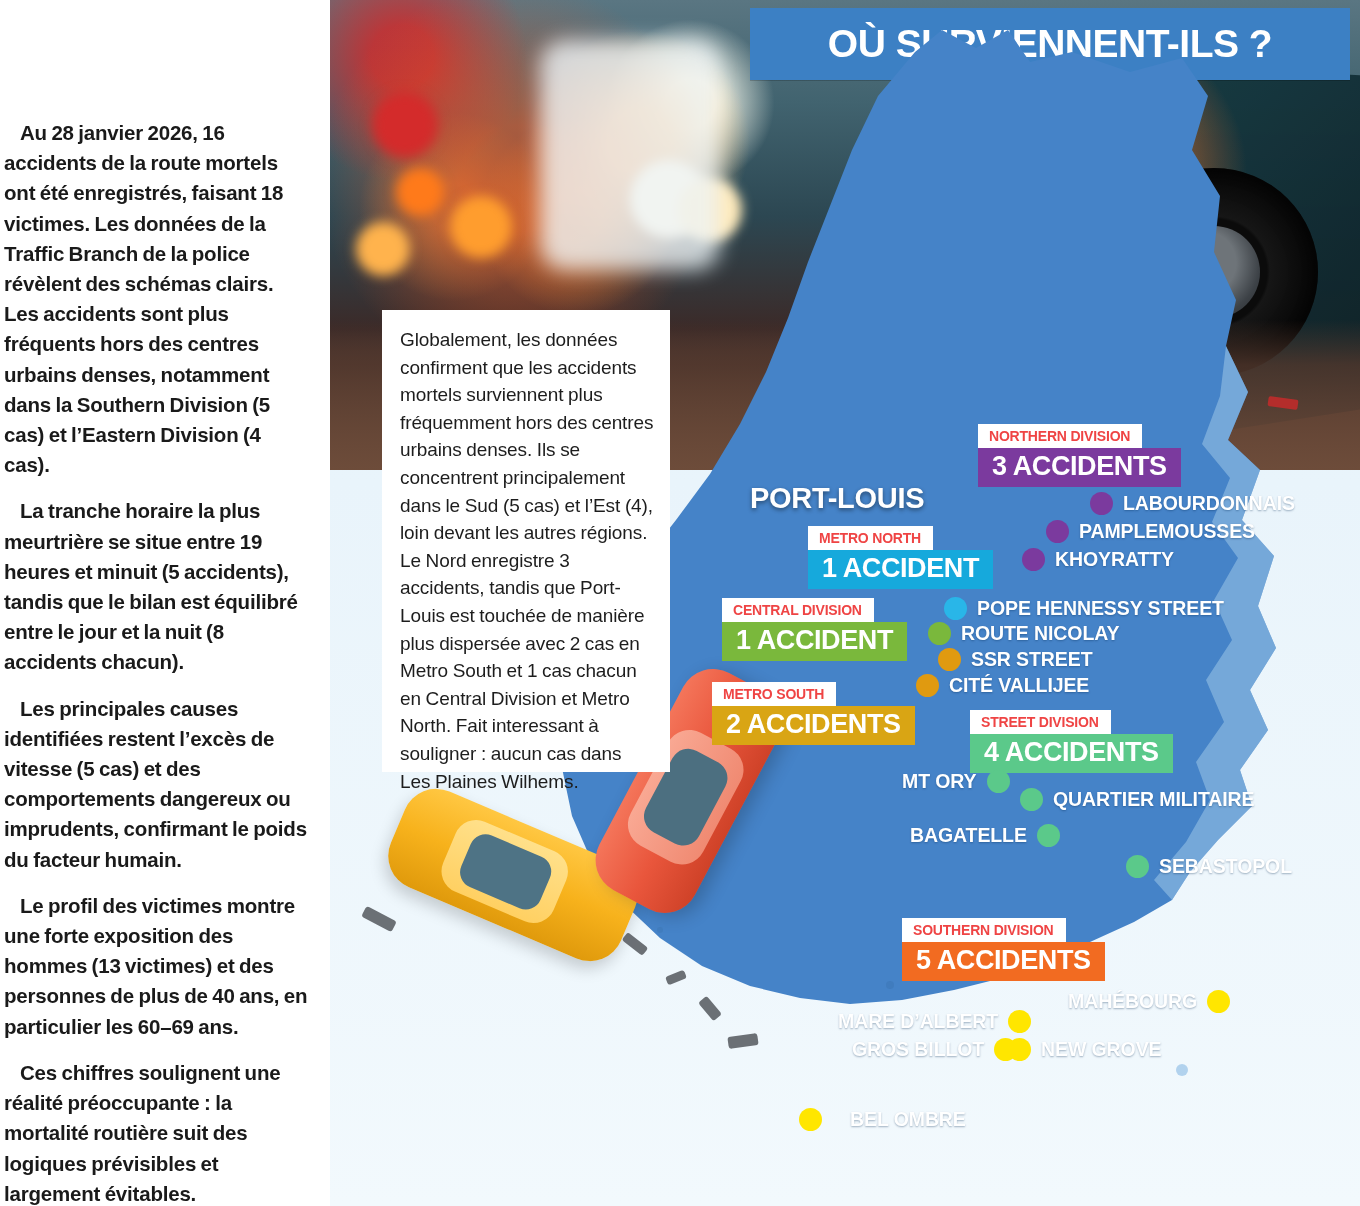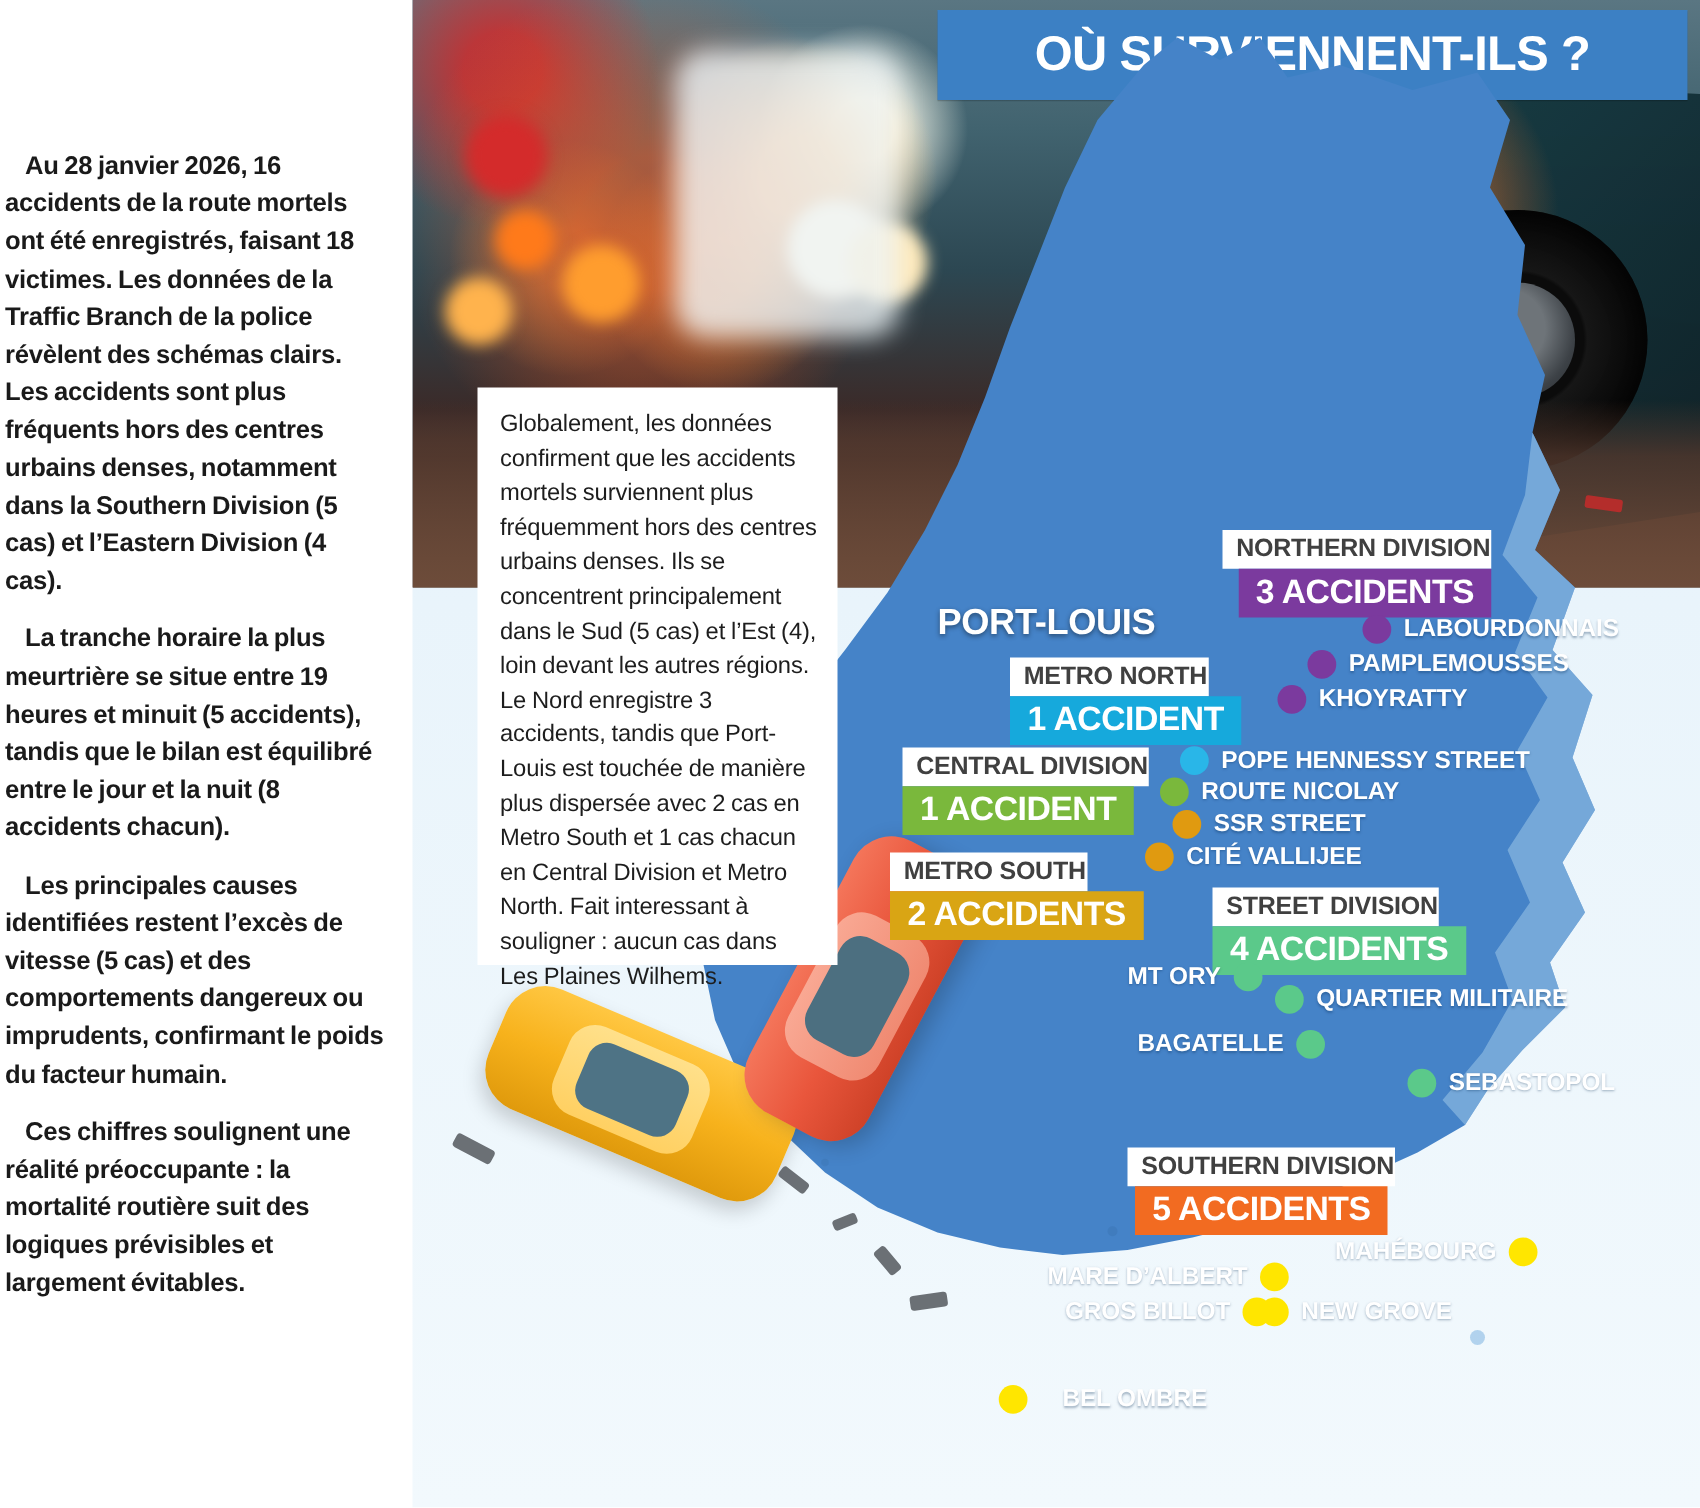--- a/index.html
+++ b/index.html
@@ -143,23 +143,23 @@
   }
   .car-red::after {
     content:""; position:absolute; left:70px; top:24px; width:92px; height:60px;
     border-radius:18px; background:#4c6f80;
   }
   .shard { position:absolute; background:#5c6166; border-radius:3px; opacity:.9; }
 
   
   .divblock { position:absolute; }
   .div-name {
-    display:inline-block; background:#ffffff; color:#404040;
-    font-weight:900; font-size:20px; letter-spacing:-0.2px;
-    padding:4px 1px 4px 11px; white-space:nowrap;
+    display:inline-block; background:#ffffff; color:#ef4444;
+    font-weight:900; font-size:14px; letter-spacing:-0.2px;
+    padding:4px 12px 4px 11px; white-space:nowrap;
   }
   .div-count {
     display:inline-block; color:#fff;
     font-weight:900; font-size:27px; letter-spacing:-0.4px;
     padding:3px 14px 5px 14px; white-space:nowrap;
   }
   .count-row { display:flex; }
 
   
   .place {
@@ -179,20 +179,21 @@
 </style>
 </head>
 <body>
 
 <div id="root">
 
   <div class="left-col">
     <p>Au 28 janvier 2026, 16 accidents de la route mortels ont été enregistrés, faisant 18 victimes. Les données de la Traffic Branch de la police révèlent des schémas clairs. Les accidents sont plus fréquents hors des centres urbains denses, notamment dans la Southern Division (5 cas) et l’Eastern Division (4 cas).</p>
     <p>La tranche horaire la plus meurtrière se situe entre 19 heures et minuit (5 accidents), tandis que le bilan est équilibré entre le jour et la nuit (8 accidents chacun).</p>
     <p>Les principales causes identifiées restent l’excès de vitesse (5 cas) et des comportements dangereux ou imprudents, confirmant le poids du facteur humain.</p>
+    <p>Le profil des victimes montre une forte exposition des hommes (13 victimes) et des personnes de plus de 40 ans, en particulier les 60–69 ans.</p>
     <p>Ces chiffres soulignent une réalité préoccupante : la mortalité routière suit des logiques prévisibles et largement évitables.</p>
   </div>
 
   <div class="right-panel">
 
     <div class="photo">
       <div class="veh-light" style="left:42px;top:92px;width:66px;height:66px;background:#d42b2b;"></div>
       <div class="veh-light" style="left:300px;top:160px;width:78px;height:78px;background:#fff6e0;"></div>
       <div class="veh-light" style="left:348px;top:178px;width:64px;height:64px;background:#ffe9b8;"></div>
       <div class="veh-light" style="left:120px;top:196px;width:62px;height:62px;background:#ff9d2e;"></div>

